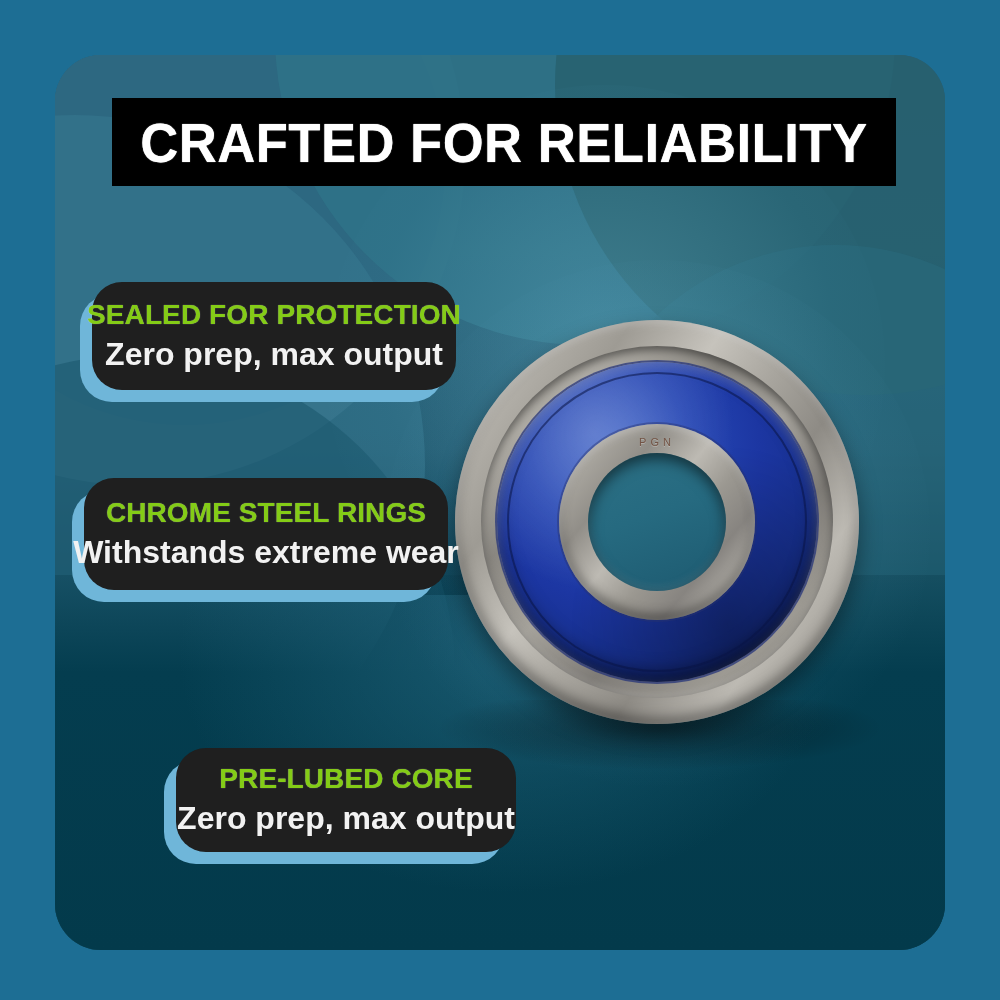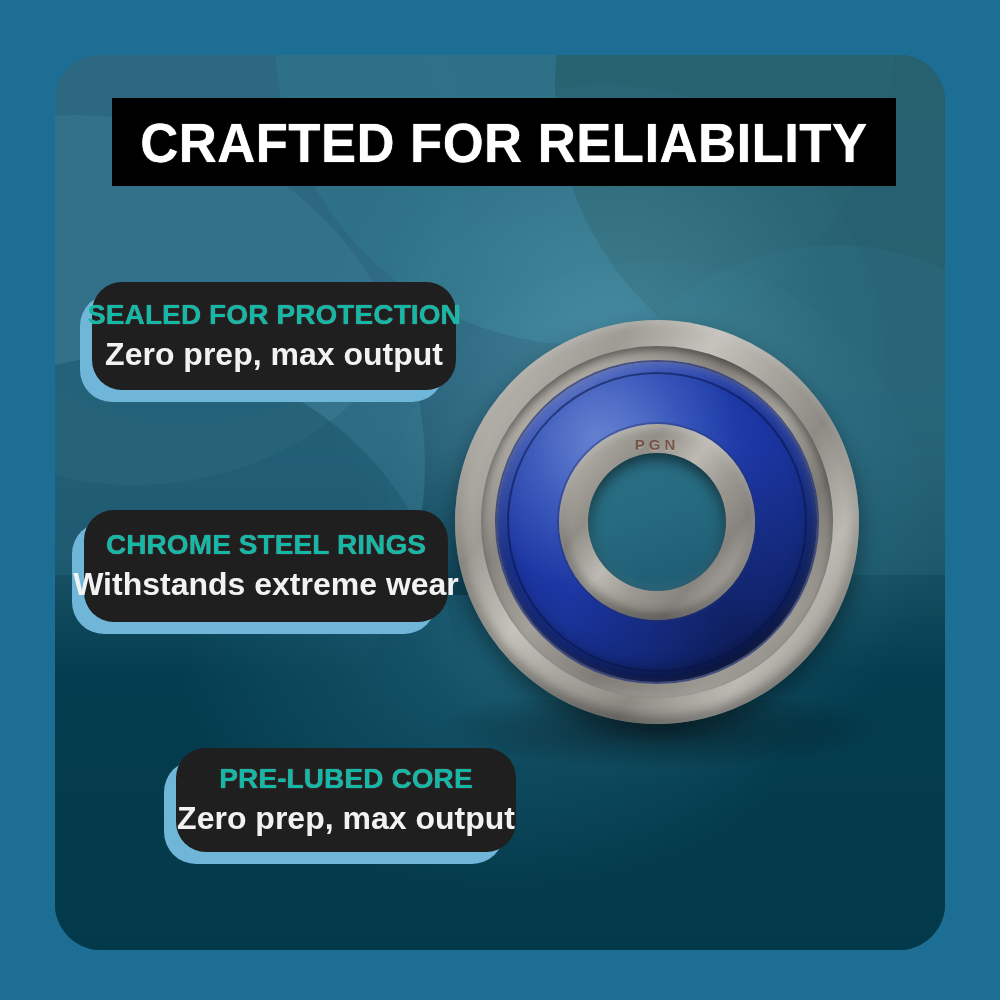--- a/index.html
+++ b/index.html
@@ -156,42 +156,42 @@
     background: #1f1f1f;
     border-radius: 30px;
     display: flex;
     flex-direction: column;
     align-items: center;
     justify-content: center;
     box-sizing: border-box;
     padding: 0 18px;
   }
   .callout .c-title {
-    color: #14b8a6;
+    color: #84cc16;
     font-family: "Liberation Sans Narrow", "Liberation Sans", sans-serif;
     font-weight: 700;
     font-size: 28px;
     letter-spacing: 0.1px;
     white-space: nowrap;
     line-height: 1.1;
     text-shadow: 0 0 1px rgba(255,255,255,.6);
     text-align: right;
   }
   .callout .c-sub {
     color: #f2f2f2;
     font-family: "Liberation Sans", sans-serif;
     font-weight: 700;
     font-size: 32px;
     line-height: 1.15;
     margin-top: 5px;
     white-space: nowrap;
   }
 
   #callout-1 { left: 92px; top: 282px; width: 364px; height: 108px; }
-  #callout-2 { left: 84px; top: 478px; width: 364px; height: 112px; margin-top: 32px; }
+  #callout-2 { left: 84px; top: 478px; width: 364px; height: 112px; }
   #callout-3 { left: 176px; top: 748px; width: 340px; height: 104px; }
 
   
   #bearing {
     position: absolute;
     left: 455px;
     top: 320px;
     width: 404px;
     height: 404px;
     z-index: 5;
@@ -287,22 +287,22 @@
       inset 0 -4px 10px rgba(255,255,255,.10);
   }
   #pgn-mark {
     position: absolute;
     left: 0;
     top: 116px;
     width: 404px;
     text-align: center;
     color: #6d4a3a;
     font-family: "Liberation Sans", sans-serif;
-    font-size: 15px;
-    font-weight: 700;
+    font-size: 11px;
+    font-weight: 400;
     letter-spacing: 4px;
     opacity: .85;
     z-index: 9;
     text-shadow: 0 1px 0 rgba(255,255,255,.30);
   }
   #bearing-floor-shadow {
     position: absolute;
     left: 435px; top: 700px;
     width: 450px; height: 70px;
     background: radial-gradient(ellipse at 50% 40%, rgba(0,0,0,.45) 0%, rgba(0,0,0,0) 70%);

